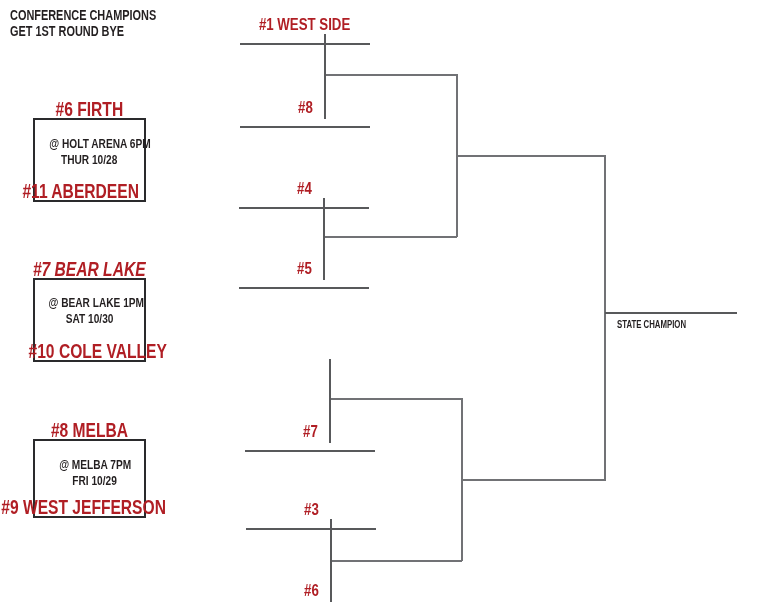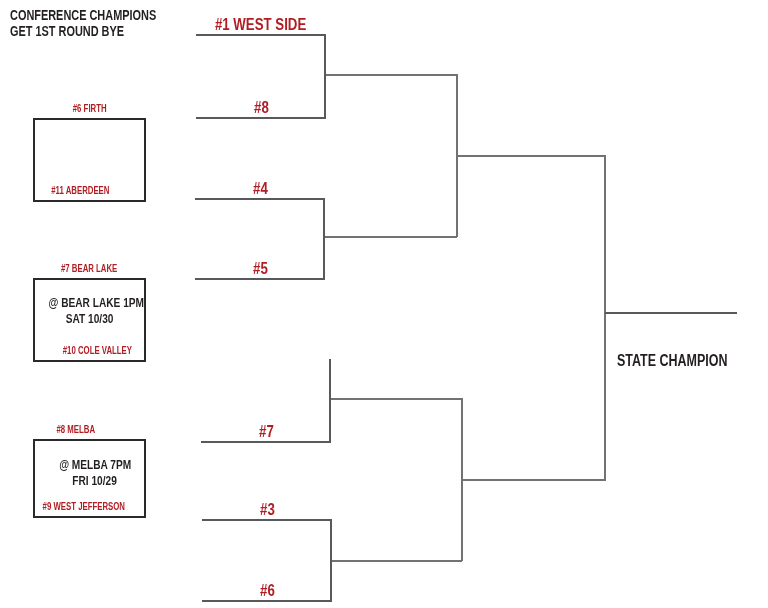--- a/index.html
+++ b/index.html
@@ -11,63 +11,67 @@
   
   .cx{display:inline-block;white-space:nowrap;transform:scaleX(0.78);transform-origin:50% 100%;letter-spacing:0;}
   .cxl{display:inline-block;white-space:nowrap;transform:scaleX(0.78);transform-origin:0 100%;letter-spacing:0;}
   
   .line{position:absolute;background:var(--slot-line,#58595b);}
   .conn{position:absolute;background:var(--connector-line,#717275);}
   
   .slot{
     position:absolute;height:22px;display:flex;align-items:flex-end;justify-content:center;
     border-bottom:2px solid var(--slot-line,#58595b);
-    color:var(--seed-red,#b01e24);font-size:17px;line-height:19px;padding-bottom:0;box-sizing:content-box;
+    color:var(--seed-red,#b01e24);font-size:17px;line-height:19px;padding-bottom:9px;box-sizing:content-box;margin-left:44px;
   }
   
   .box{position:absolute;border:2px solid var(--box-border,#2a2a2c);box-sizing:border-box;background:#fff;}
   .box-label{
     position:absolute;height:22px;display:flex;align-items:flex-end;justify-content:center;
-    color:var(--seed-red,#b01e24);font-size:10px;line-height:18px;padding-bottom:2px;
+    color:var(--seed-red,#b01e24);font-size:20px;line-height:18px;padding-bottom:2px;
   }
   .box-info{position:absolute;text-align:center;font-size:13px;line-height:15.5px;color:var(--ink-black,#231f20);}
   .note{position:absolute;left:10px;top:7px;font-size:14px;line-height:16px;color:var(--ink-black,#231f20);}
-  .champ{position:absolute;font-size:16px;line-height:17px;color:var(--ink-black,#231f20);margin-top:36px;}
+  .champ{position:absolute;font-size:10px;line-height:17px;color:var(--ink-black,#231f20);}
 </style>
 </head>
 <body>
 
 <div class="stage">
 
   <div class="note">
     <span class="cxl">CONFERENCE CHAMPIONS</span><br>
     <span class="cxl">GET 1ST ROUND BYE</span>
   </div>
 
   <div class="box-label" style="left:33px;top:96px;width:113px;">
     <span class="cx">#6 FIRTH</span>
   </div>
   <div class="box" style="left:33px;top:118px;width:113px;height:84px;"></div>
+  <div class="box-info" style="left:35px;top:136px;width:109px;">
+    <span class="cx">@ HOLT ARENA 6PM</span><br>
+    <span class="cx">THUR 10/28</span>
+  </div>
   <div class="box-label" style="left:33px;top:178px;width:95px;">
     <span class="cx">#11 ABERDEEN</span>
   </div>
 
-  <div class="box-label" style="left:33px;top:256px;width:113px;">
+  <div class="box-label" style="left:33px;top:256px;width:113px;font-style:italic;">
     <span class="cx">#7 BEAR LAKE</span>
   </div>
   <div class="box" style="left:33px;top:278px;width:113px;height:84px;"></div>
   <div class="box-info" style="left:35px;top:295px;width:109px;">
     <span class="cx">@ BEAR LAKE 1PM</span><br>
     <span class="cx">SAT 10/30</span>
   </div>
   <div class="box-label" style="left:33px;top:338px;width:129px;">
     <span class="cx">#10 COLE VALLEY</span>
   </div>
 
-  <div class="box-label" style="left:19px;top:417px;width:113px;">
+  <div class="box-label" style="left:33px;top:417px;width:113px;">
     <span class="cx">#8 MELBA</span>
   </div>
   <div class="box" style="left:33px;top:439px;width:113px;height:79px;"></div>
   <div class="box-info" style="left:35px;top:457px;width:120px;">
     <span class="cx">@ MELBA 7PM</span><br>
     <span class="cx">FRI 10/29</span>
   </div>
   <div class="box-label" style="left:32px;top:494px;width:103px;">
     <span class="cx">#9 WEST JEFFERSON</span>
   </div>

